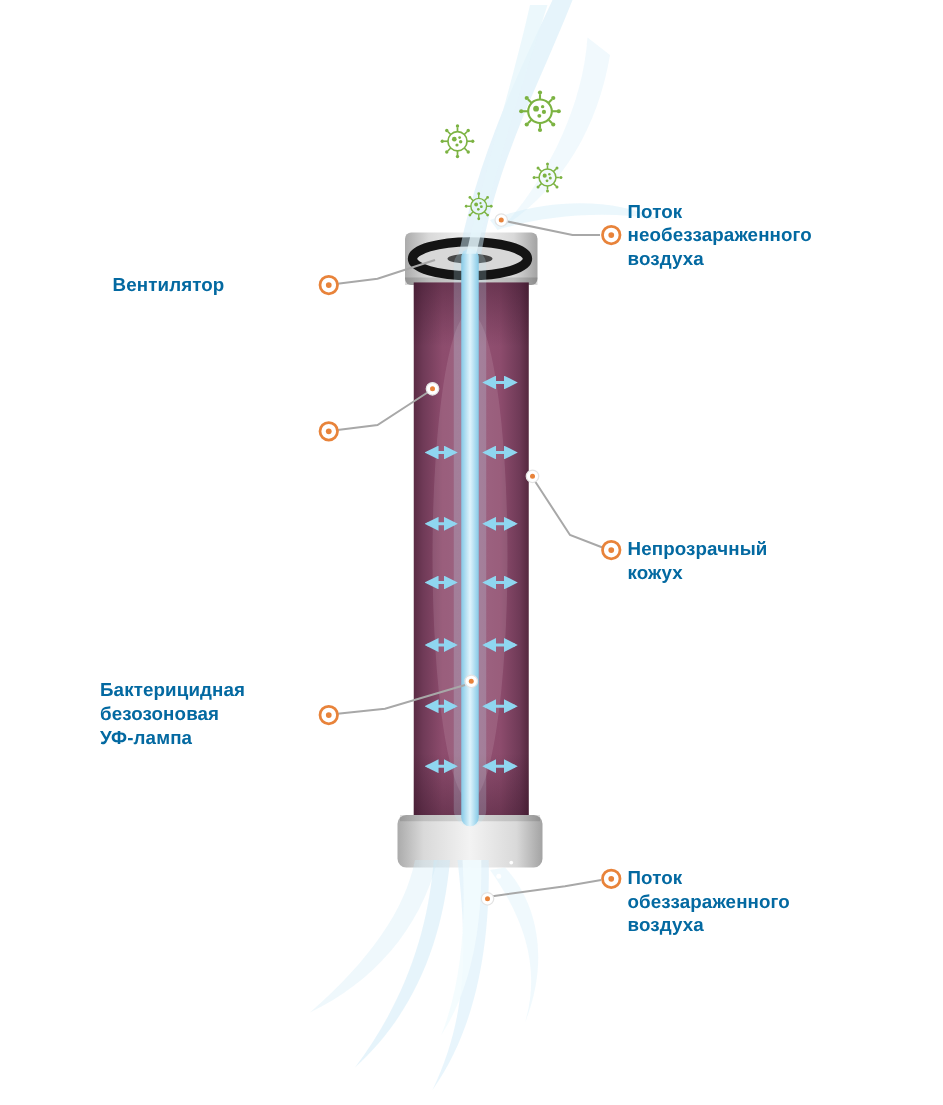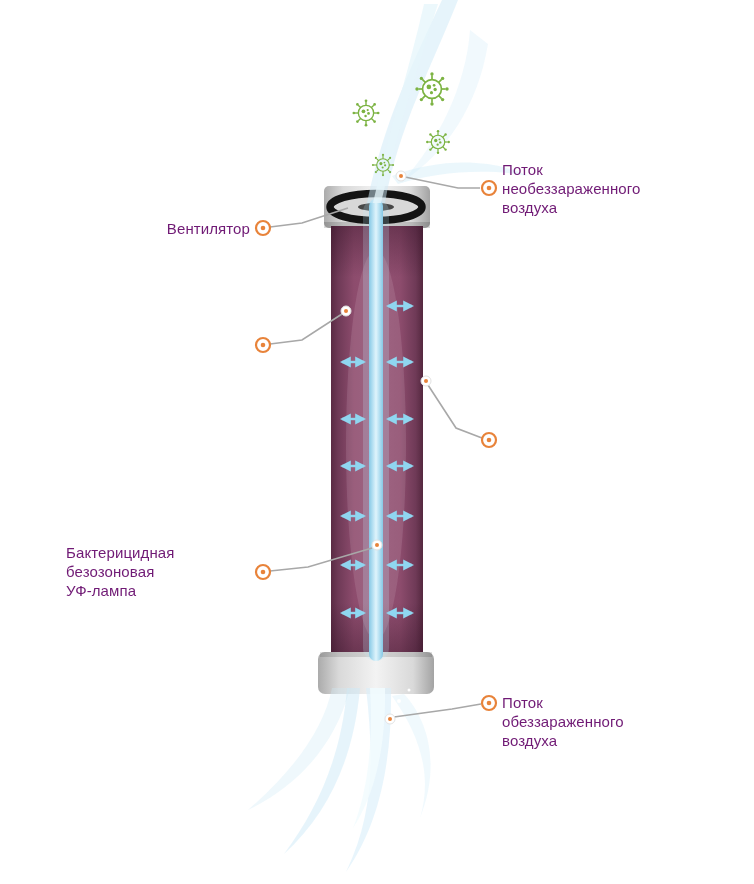--- a/index.html
+++ b/index.html
@@ -7,28 +7,28 @@
   body { font-family:"Liberation Sans", sans-serif; }
   .canvas {
     position:relative;
     width:754px; height:884px;
     background:#ffffff;
     overflow:hidden;
   }
   svg.scene { position:absolute; left:0; top:0; }
   .label {
     position:absolute;
-    font-weight:400;
+    font-weight:700;
     font-size:15px;
     line-height:1.28;
-    color:#701a75;
+    color:#0369a1;
     white-space:pre-line;
     letter-spacing:.1px;
   }
-  .label.right-align { text-align:right; }
+  .label.right-align { text-align:left; }
 </style>
 </head>
 <body>
 
 <div class="canvas">
 
   <svg class="scene" width="754" height="884" viewBox="0 0 754 884" xmlns="http://www.w3.org/2000/svg">
     <defs>
       <linearGradient id="gradCap" x1="0" y1="0" x2="1" y2="0">
         <stop offset="0" stop-color="#ababab"></stop>
@@ -200,22 +200,24 @@
     </g>
   </svg>
 
   <div class="label" style="left:502px; top:160px;">Поток
 необеззараженного
 воздуха</div>
 
   <div class="label right-align" style="left:90px; top:219px; width:160px;">Вентилятор</div>
 
 
-
-  <div class="label" style="left:66px; top:543px;">Бактерицидная
+  <div class="label" style="left:502px; top:430px;">Непрозрачный
+кожух</div>
+
+  <div class="label" style="left:80px; top:543px;">Бактерицидная
 безозоновая
 УФ-лампа</div>
 
   <div class="label" style="left:502px; top:693px;">Поток
 обеззараженного
 воздуха</div>
 
 </div>
 
 </body></html>

